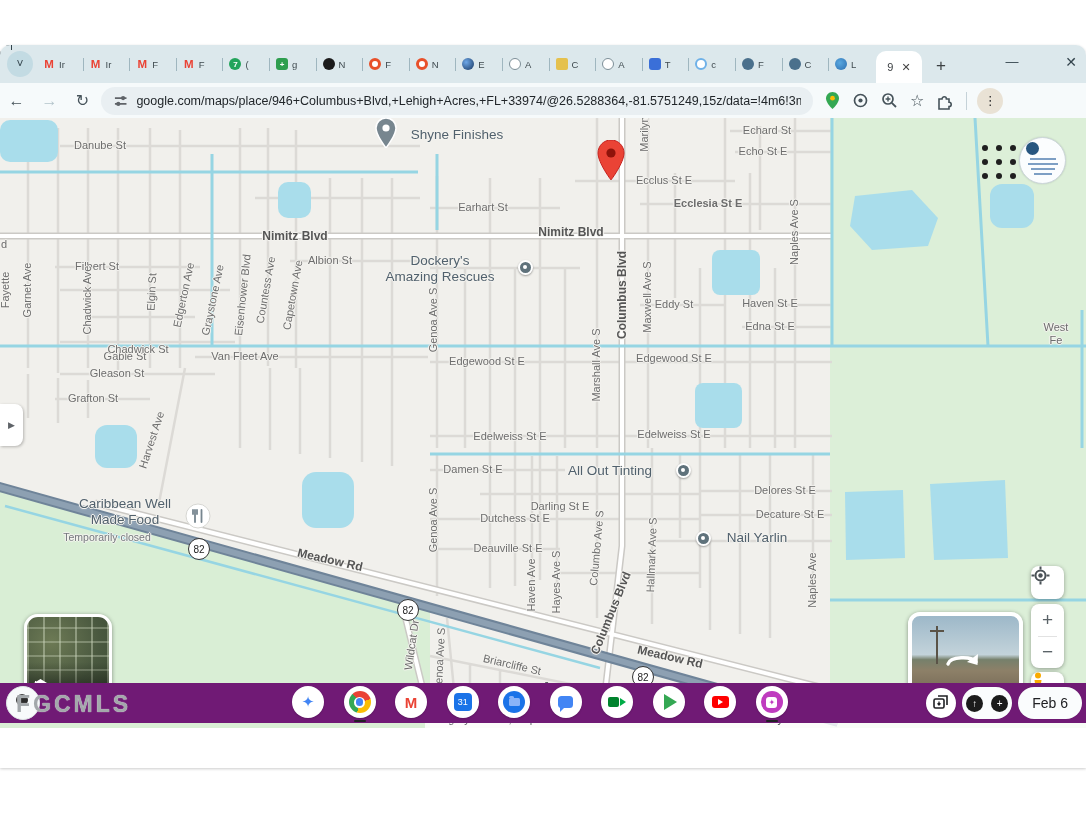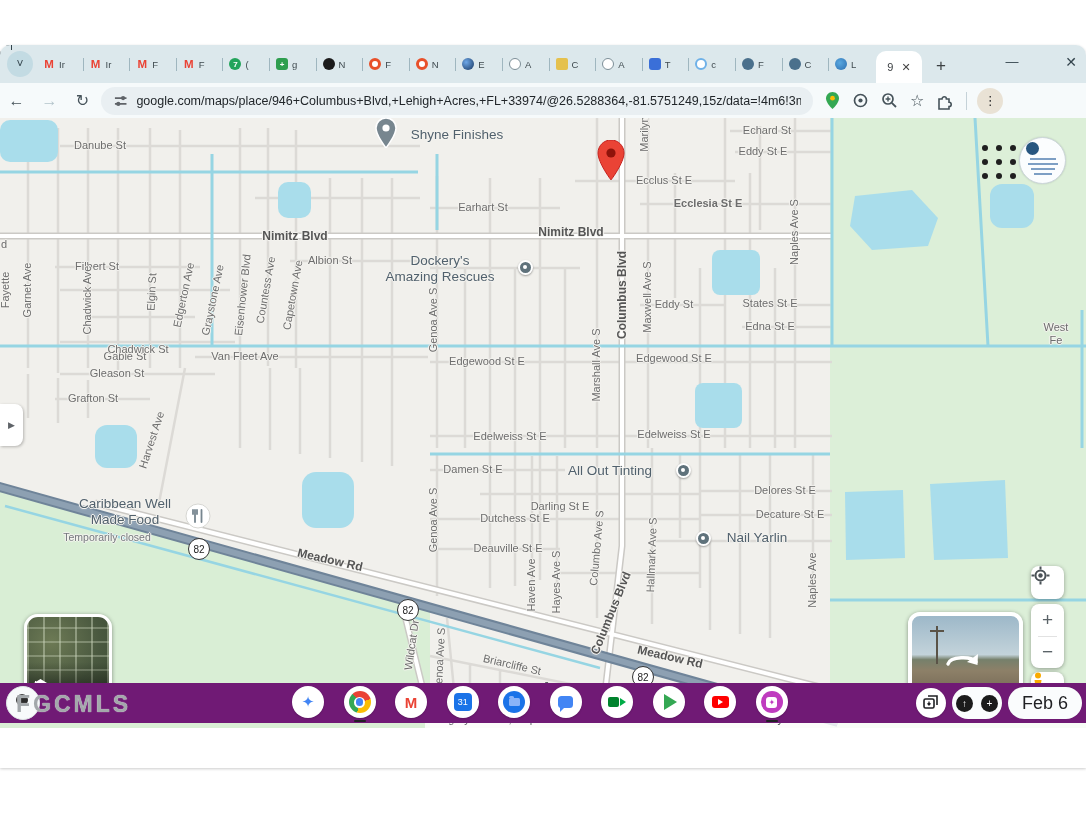--- a/index.html
+++ b/index.html
@@ -87,21 +87,21 @@
   #shelf{position:absolute;left:0;top:683px;width:1086px;height:40px;background:#701a75;}
   #launcher{position:absolute;left:6px;top:3px;width:34px;height:34px;border-radius:50%;background:#f8fafb;border:1px solid #dfe4e6;}
   #launcher i{position:absolute;left:9px;top:7px;width:12px;height:12px;border-radius:50%;background:#2c2c2c;}
   #fgcmls{position:absolute;left:16px;top:8px;font-size:23px;font-weight:600;letter-spacing:3px;color:#a3a8ab;text-shadow:0 0 1px #fff;}
   #apps{position:absolute;left:292px;top:3px;width:496px;display:flex;justify-content:space-between;align-items:center;}
   .app{width:32px;height:32px;border-radius:50%;background:#fff;box-shadow:0 1px 2px rgba(0,0,0,.18);display:flex;align-items:center;justify-content:center;position:relative;}
   .app .run{position:absolute;left:10px;bottom:-4px;width:12px;height:2.5px;background:#202124;border-radius:2px;}
   #shelf-right{position:absolute;right:4px;top:3px;height:34px;display:flex;align-items:center;gap:6px;}
   .pill{background:#fafcfd;border-radius:17px;height:32px;display:flex;align-items:center;box-shadow:0 0 1px rgba(0,0,0,.15);}
   #qs .qc{width:17px;height:17px;border-radius:50%;background:#1b1b1b;color:#fff;display:flex;align-items:center;justify-content:center;font-size:10px;margin:0 4px;}
-  #datepill{padding:0 14px;font-size:18px;color:#202124;}
+  #datepill{padding:0 14px;font-size:14px;color:#202124;}
   #statuspill{padding:0 10px;gap:7px;font-size:13.5px;color:#1c2226;font-weight:500;}
   .wifi{width:15px;height:13px;} .batt{position:relative;width:9px;height:15px;background:#1c2226;border-radius:2px;margin-left:2px;}
   .batt:before{content:"";position:absolute;left:2.5px;top:-2.5px;width:4px;height:2.5px;background:#1c2226;border-radius:1px;}
 </style>
 </head>
 <body>
 
 <div id="stage">
   <div id="window">
 
@@ -301,30 +301,30 @@
 
       <div id="labels">
           <div class="lbl" style="left: 100px; top: 28px; transform: translate(-50%, -50%) rotate(0deg);">Danube St</div>
           <div class="lbl" style="left: 4px; top: 127px; transform: translate(-50%, -50%) rotate(0deg);">d</div>
           <div class="lbl m" style="left: 295px; top: 118px; transform: translate(-50%, -50%) rotate(0deg);">Nimitz Blvd</div>
           <div class="lbl m" style="left: 571px; top: 114px; transform: translate(-50%, -50%) rotate(0deg);">Nimitz Blvd</div>
           <div class="lbl" style="left: 97px; top: 149px; transform: translate(-50%, -50%) rotate(0deg);">Filbert St</div>
           <div class="lbl" style="left: 330px; top: 143px; transform: translate(-50%, -50%) rotate(0deg);">Albion St</div>
           <div class="lbl" style="left: 483px; top: 90px; transform: translate(-50%, -50%) rotate(0deg);">Earhart St</div>
           <div class="lbl" style="left: 767px; top: 13px; transform: translate(-50%, -50%) rotate(0deg);">Echard St</div>
-          <div class="lbl" style="left: 763px; top: 34px; transform: translate(-50%, -50%) rotate(0deg);">Eddy St E</div>
+          <div class="lbl" style="left: 763px; top: 34px; transform: translate(-50%, -50%) rotate(0deg);">Echo St E</div>
           <div class="lbl" style="left: 664px; top: 63px; transform: translate(-50%, -50%) rotate(0deg);">Ecclus St E</div>
           <div class="lbl" style="left: 708px; top: 86px; transform: translate(-50%, -50%) rotate(0deg); font-weight: bold;">Ecclesia St E</div>
           <div class="lbl" style="left: 125px; top: 199px; transform: translate(-50%, -50%) rotate(0deg); margin-top: 40px;">Gable St</div>
           <div class="lbl" style="left: 138px; top: 232px; transform: translate(-50%, -50%) rotate(0deg);">Chadwick St</div>
           <div class="lbl" style="left: 245px; top: 239px; transform: translate(-50%, -50%) rotate(0deg);">Van Fleet Ave</div>
           <div class="lbl" style="left: 117px; top: 256px; transform: translate(-50%, -50%) rotate(0deg);">Gleason St</div>
           <div class="lbl" style="left: 93px; top: 281px; transform: translate(-50%, -50%) rotate(0deg);">Grafton St</div>
           <div class="lbl" style="left: 674px; top: 187px; transform: translate(-50%, -50%) rotate(0deg);">Eddy St</div>
-          <div class="lbl" style="left: 770px; top: 186px; transform: translate(-50%, -50%) rotate(0deg);">States St E</div>
+          <div class="lbl" style="left: 770px; top: 186px; transform: translate(-50%, -50%) rotate(0deg);">Haven St E</div>
           <div class="lbl" style="left: 770px; top: 209px; transform: translate(-50%, -50%) rotate(0deg);">Edna St E</div>
           <div class="lbl" style="left: 487px; top: 244px; transform: translate(-50%, -50%) rotate(0deg);">Edgewood St E</div>
           <div class="lbl" style="left: 674px; top: 241px; transform: translate(-50%, -50%) rotate(0deg);">Edgewood St E</div>
           <div class="lbl" style="left: 510px; top: 319px; transform: translate(-50%, -50%) rotate(0deg);">Edelweiss St E</div>
           <div class="lbl" style="left: 674px; top: 317px; transform: translate(-50%, -50%) rotate(0deg);">Edelweiss St E</div>
           <div class="lbl" style="left: 473px; top: 352px; transform: translate(-50%, -50%) rotate(0deg);">Damen St E</div>
           <div class="lbl" style="left: 560px; top: 376px; transform: translate(-50%, -50%) rotate(0deg); margin-top: 13px;">Darling St E</div>
           <div class="lbl" style="left: 785px; top: 373px; transform: translate(-50%, -50%) rotate(0deg);">Delores St E</div>
           <div class="lbl" style="left: 515px; top: 401px; transform: translate(-50%, -50%) rotate(0deg);">Dutchess St E</div>
           <div class="lbl" style="left: 790px; top: 397px; transform: translate(-50%, -50%) rotate(0deg);">Decature St E</div>

